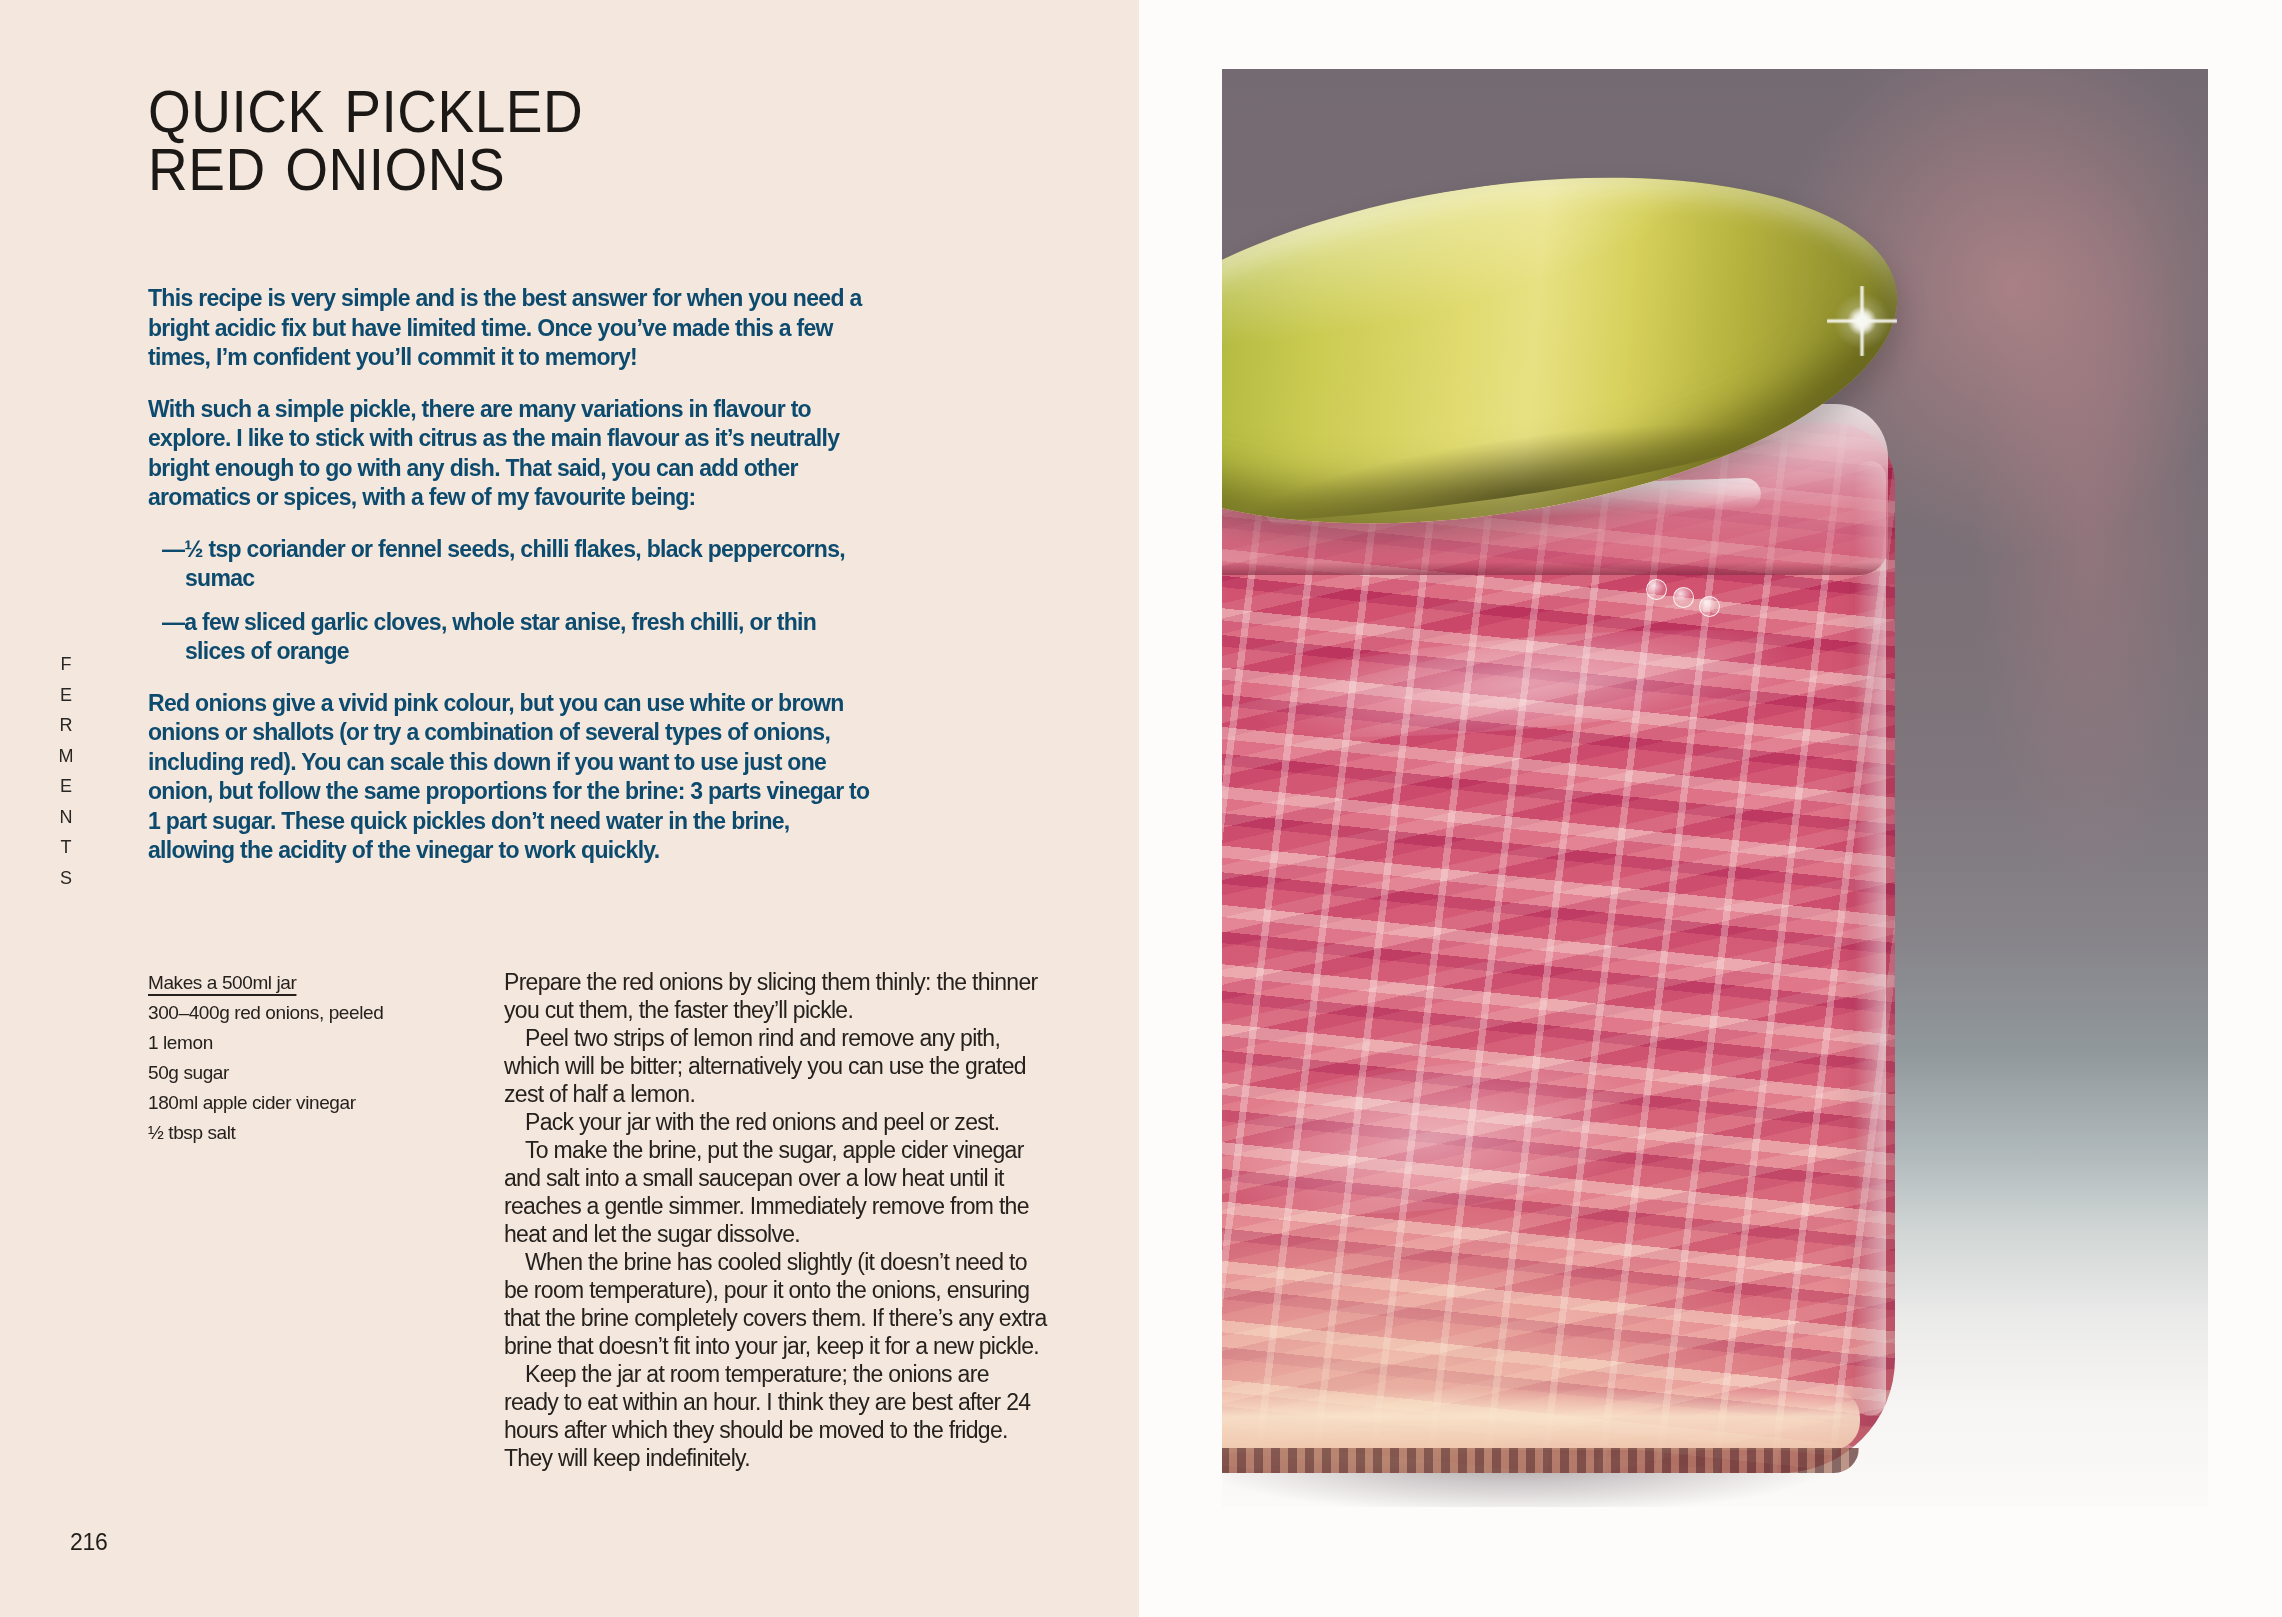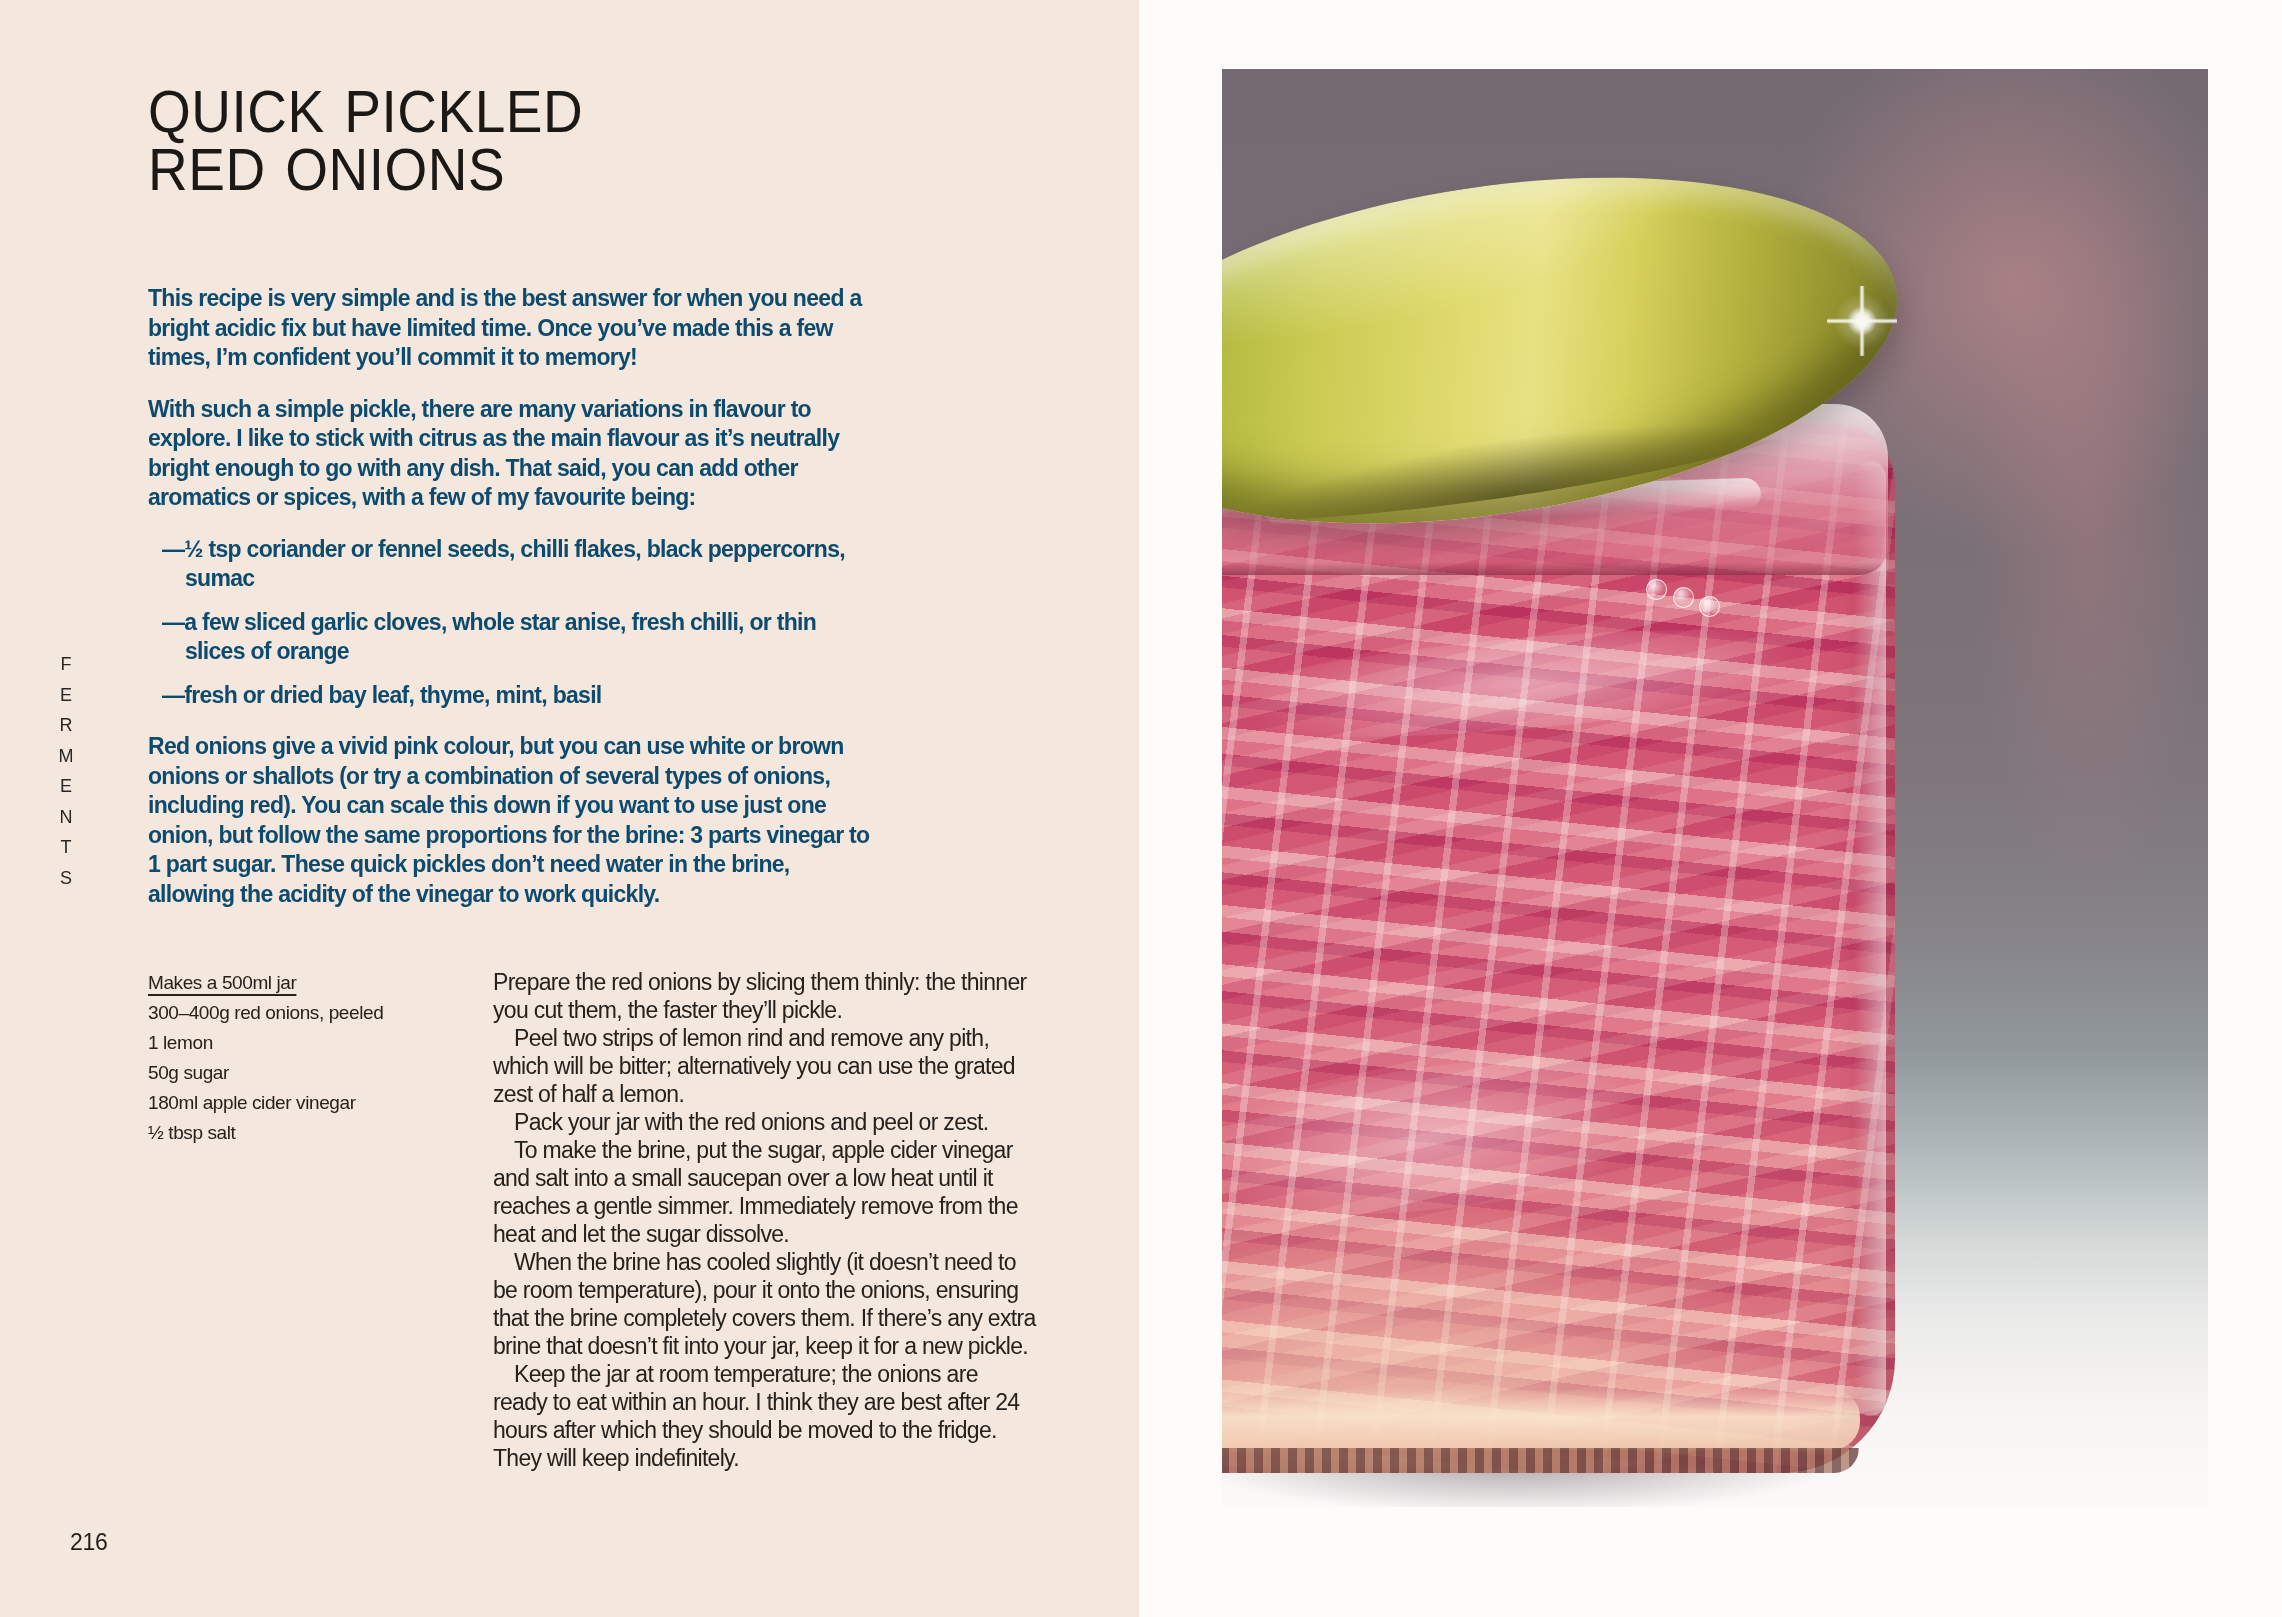--- a/index.html
+++ b/index.html
@@ -25,21 +25,21 @@
   .intro p{margin:0 0 22px 0;}
   .variations{list-style:none;margin:0 0 22px 0;padding:0;}
   .variations li{padding-left:23px;text-indent:-23px;margin:14px;}
   .prep-time{position:absolute;left:148px;top:890px;
     font-size:25px;letter-spacing:0.6px;color:#2a2623;font-weight:400;}
   .columns{position:absolute;left:148px;top:968px;width:898px;}
   .ingredients{position:absolute;left:0;top:0;width:352px;
     font-size:19px;line-height:30px;letter-spacing:-0.4px;color:#26211d;}
   .yield{text-decoration:underline;text-underline-offset:4.8px;text-decoration-thickness:1.9px;}
   .ingredients ul{list-style:none;margin:0;padding:0;}
-  .method{position:absolute;left:345px;top:0;width:544px;
+  .method{position:absolute;left:356px;top:0;width:544px;
     font-size:23px;line-height:28px;letter-spacing:-0.7px;color:#26211d;}
   .method p{margin:0;text-indent:21px;}
   .method p.first{text-indent:0;}
   .page-num{position:absolute;font-size:23px;letter-spacing:-0.3px;color:#211d1a;}
   .pn-left{left:70px;top:1529px;}
 
   
   .right-page{position:absolute;left:1139px;top:0;width:1143px;height:1618px;background:#fdfcfa;}
   .photo{position:absolute;left:83px;top:69px;width:986px;height:1438px;margin:0;overflow:hidden;
     background:linear-gradient(180deg,#746a72 0%,#786d74 20%,#7b7177 38%,#7f777d 50%,#868389 60%,#90979b 68%,#aeb7b9 75%,#d2d7d6 81%,#ebebea 87%,#f7f5f4 93%,#fbfaf9 100%);}
@@ -105,21 +105,20 @@
       <div>QUICK PICKLED</div>
       <div>RED ONIONS</div>
     </h1>
 
     <div class="intro">
       <p>This recipe is very simple and is the best answer for when you need a bright acidic fix but have limited time. Once you’ve made this a few times, I’m confident you’ll commit it to memory!</p>
       <p>With such a simple pickle, there are many variations in flavour to explore. I like to stick with citrus as the main flavour as it’s neutrally bright enough to go with any dish. That said, you can add other aromatics or spices, with a few of my favourite being:</p>
       <ul class="variations">
         <li>—½ tsp coriander or fennel seeds, chilli flakes, black peppercorns, sumac</li>
         <li>—a few sliced garlic cloves, whole star anise, fresh chilli, or thin slices of orange</li>
-        <li>—fresh or dried bay leaf, thyme, mint, basil</li>
       </ul>
       <p>Red onions give a vivid pink colour, but you can use white or brown onions or shallots (or try a combination of several types of onions, including red). You can scale this down if you want to use just one onion, but follow the same proportions for the brine: 3 parts vinegar to 1 part sugar. These quick pickles don’t need water in the brine, allowing the acidity of the vinegar to work quickly.</p>
     </div>
 
 
     <div class="columns">
       <div class="ingredients">
         <div class="yield">Makes a 500ml jar</div>
         <ul>
           <li>300–400g red onions, peeled</li>

